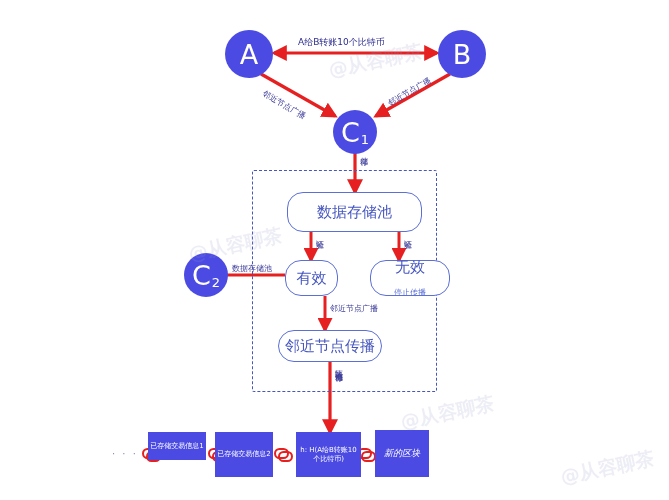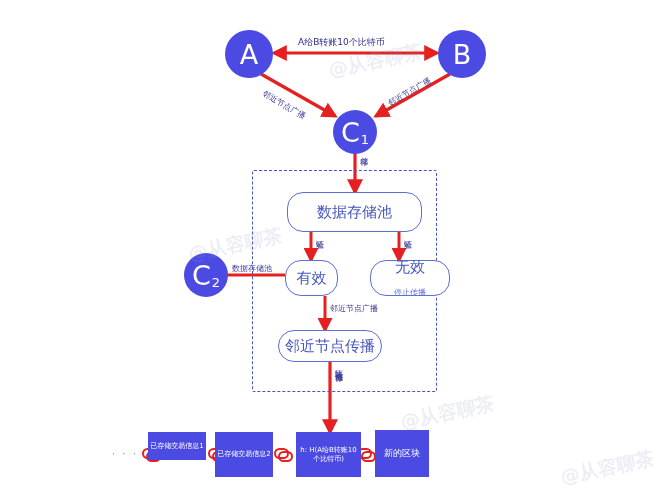--- a/index.html
+++ b/index.html
@@ -232,21 +232,21 @@
   </div>
 
   <div class="blk" style="left:215px; top:432px; width:58px; height:45px;">
     <span>已存储交易信息2</span>
   </div>
 
   <div class="blk" style="left:296px; top:432px; width:65px; height:45px;">
     <span>h: H(A给B转账10个比特币)</span>
   </div>
 
-  <div class="blk" style="left:375px; top:430px; width:54px; height:47px; font-size:9px;">
+  <div class="blk" style="left:375px; top:430px; width:54px; height:47px; font-size:9px;font-style:italic;">
     <span>新的区块</span>
   </div>
 
   <div class="watermark" style="left:328px; top:48px; transform: rotate(-12deg);">@从容聊茶</div>
   <div class="watermark" style="left:188px; top:232px; transform: rotate(-12deg);">@从容聊茶</div>
   <div class="watermark" style="left:400px; top:400px; transform: rotate(-12deg);">@从容聊茶</div>
   <div class="watermark" style="left:560px; top:455px; transform: rotate(-12deg);">@从容聊茶</div>
 
 </div>
 

